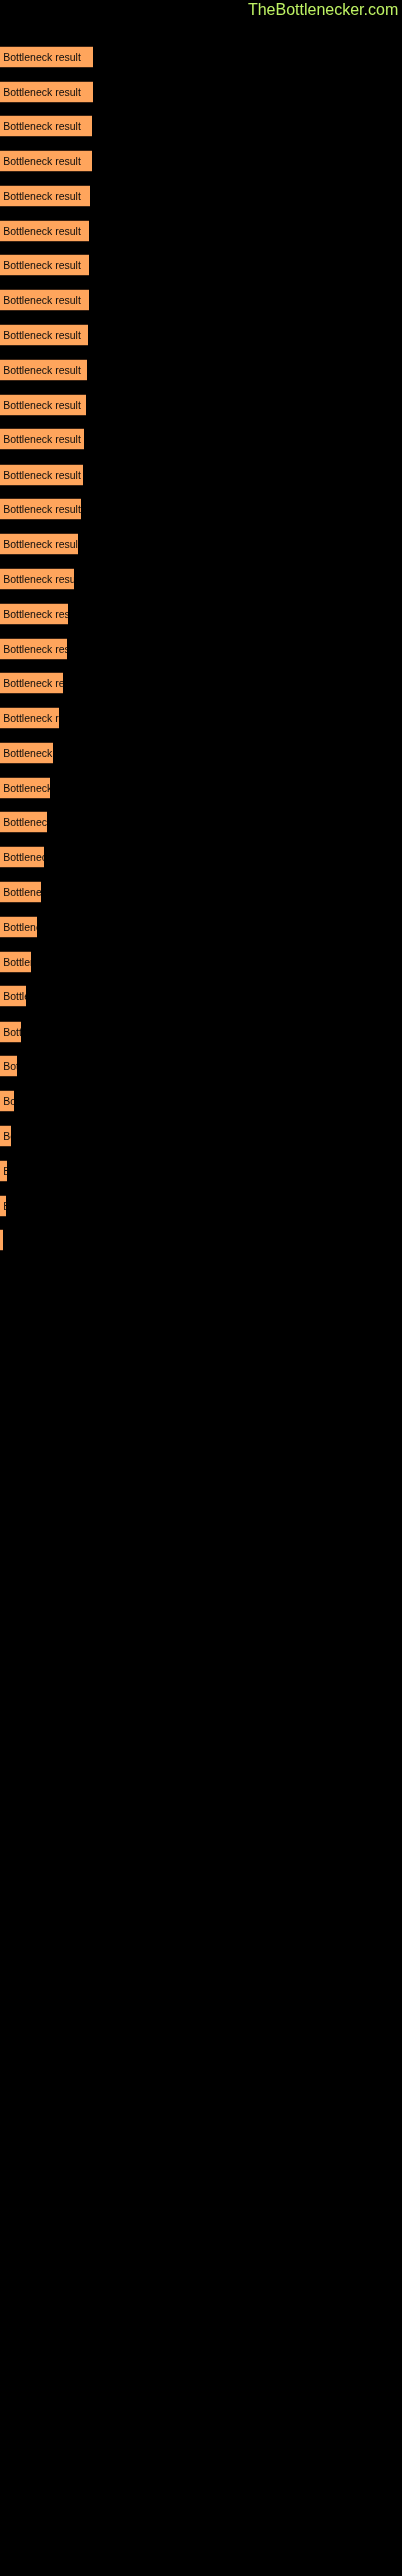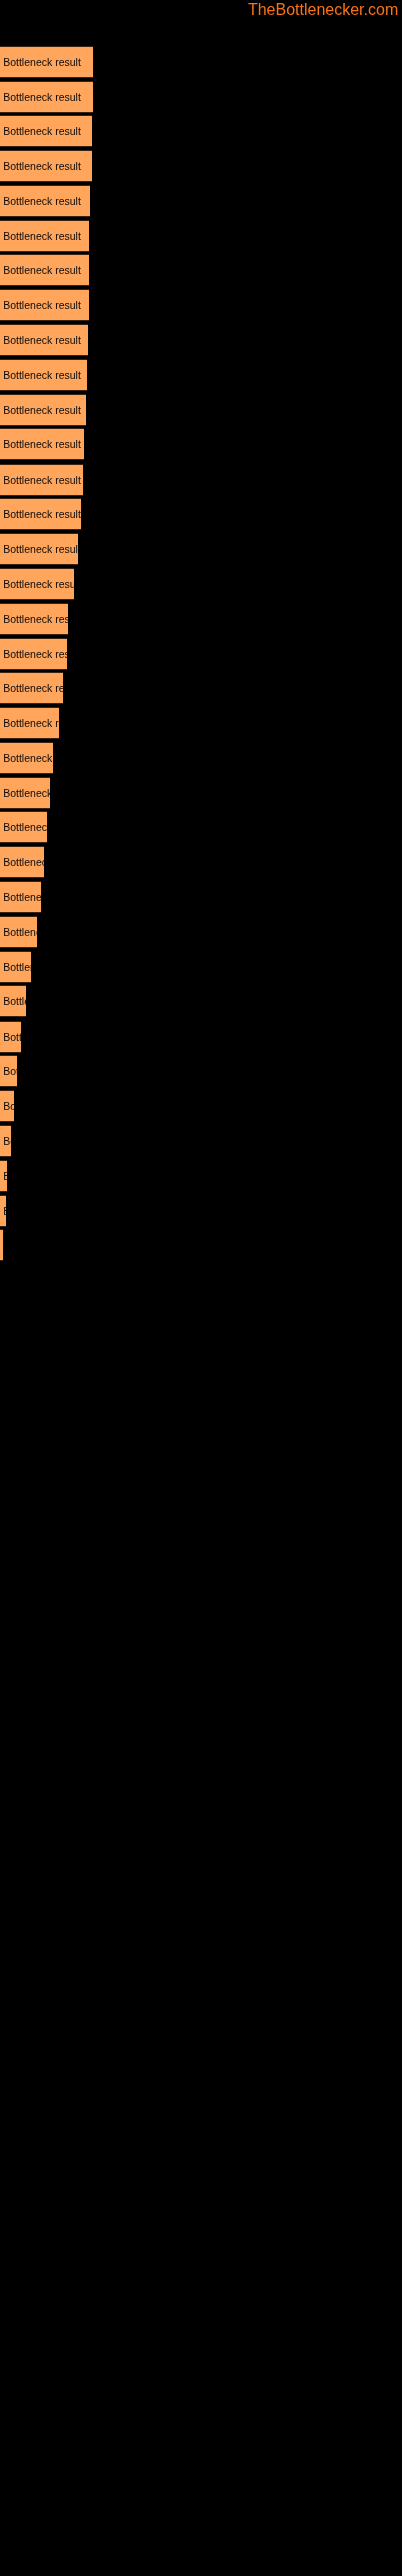--- a/index.html
+++ b/index.html
@@ -15,21 +15,21 @@
     overflow: hidden;
   }
   #site-title {
     position: absolute;
     top: 0px;
     left: 0px;
     width: 403px;
     text-align: right;
     padding-right: 4.8px;
     box-sizing: border-box;
-    color: #f97316;
+    color: #bef264;
     font-size: 16px;
     line-height: 19.3px;
     letter-spacing: 0px;
     font-family: "Liberation Sans", sans-serif;
     white-space: nowrap;
   }
   #chart {
     position: absolute;
     top: 0;
     left: 0;
@@ -38,21 +38,21 @@
   }
   .bar-row {
     position: absolute;
     left: 0px;
     height: 22px;
   }
   .bar {
     position: absolute;
     left: 0px;
     top: 0px;
-    height: 32px;
+    height: 22px;
     background: #ffa55c;
     border-top: 0.8px solid #3a2313;
     border-bottom: 0.8px solid #3a2313;
     box-sizing: border-box;
     overflow: hidden;
     white-space: nowrap;
   }
   .bar-label {
     position: absolute;
     left: 3.2px;

